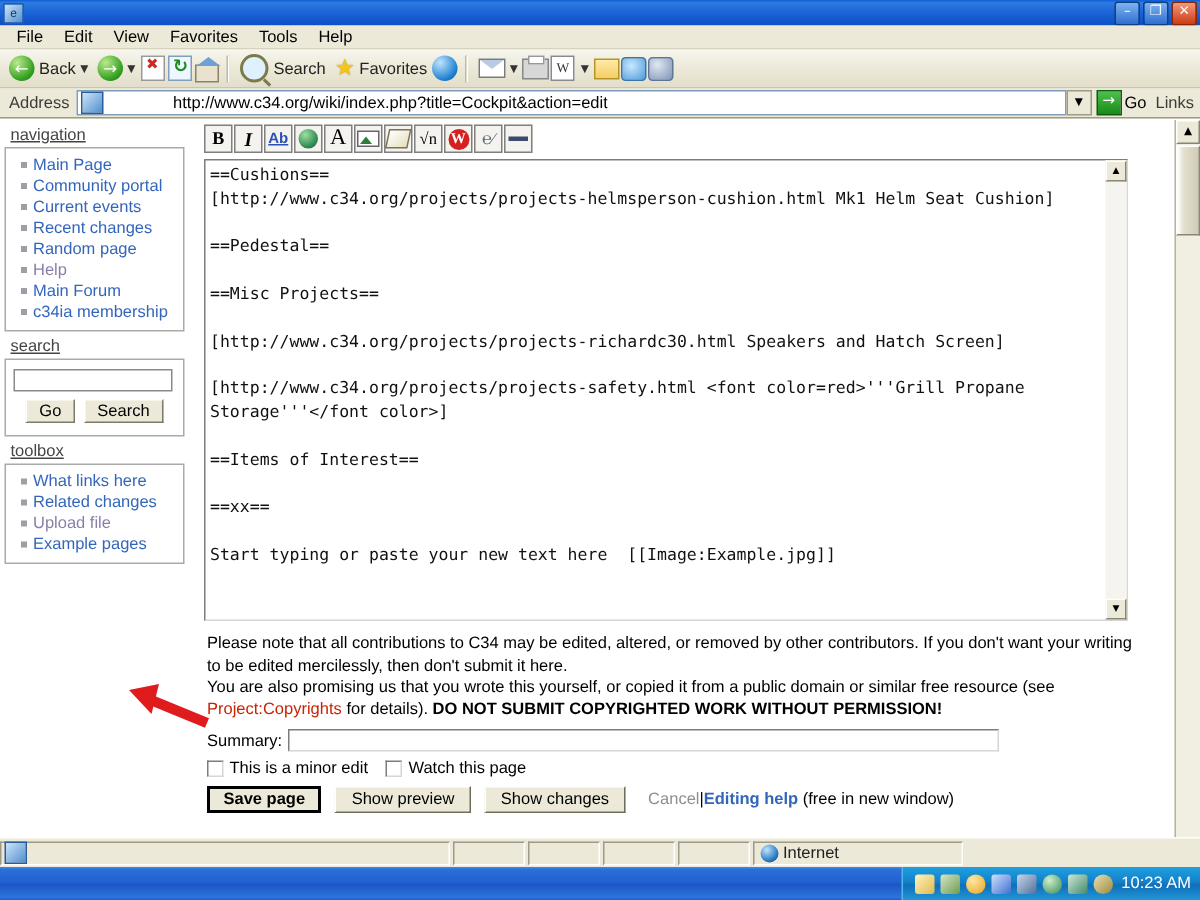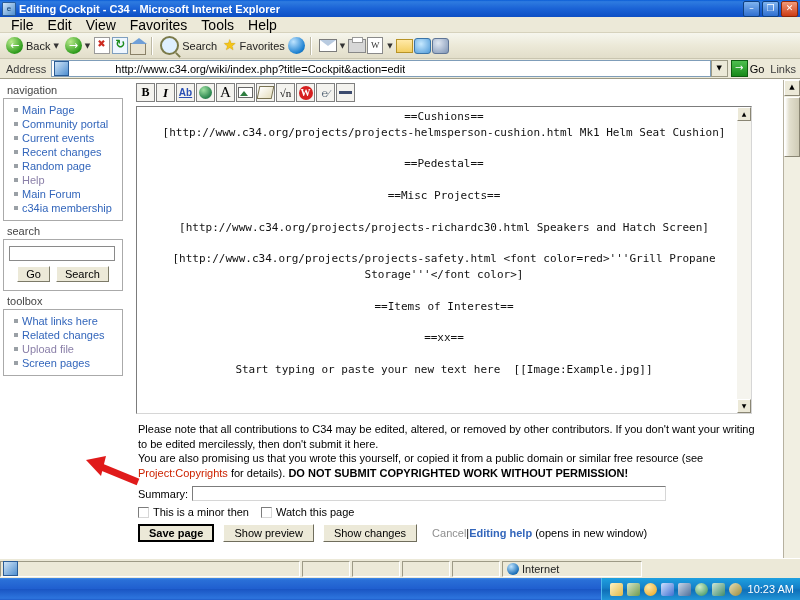--- a/index.html
+++ b/index.html
@@ -34,21 +34,21 @@
     font-family: "DejaVu Sans", sans-serif;
   }
   .tb-btn.close { background: linear-gradient(to bottom,#f09a7a,#cc3b14); border-color:#8b2708; }
 
   
   .menubar {
     position: absolute; left: 0; top: 17px; width: 800px; height: 16px;
     background: #ECE9D8; border-bottom: 1px solid #d6d2bd;
     display: flex; align-items: center; padding-left: 4px; box-sizing: border-box;
   }
-  .menuitem { font-size: 14px; color: #000; padding: 1px 7px; }
+  .menuitem { font-size: 11px; color: #000; padding: 1px 7px; }
 
   
   .toolbar {
     position: absolute; left: 0; top: 33px; width: 800px; height: 26px;
     background: linear-gradient(to bottom,#F6F6EE 0%, #ECE9D8 50%, #E2DECA 100%);
     border-bottom: 1px solid #c9c5b0;
     display: flex; align-items: center; padding-left: 3px; box-sizing: border-box;
   }
   .tbtn { display: flex; align-items: center; gap: 3px; padding: 1px 3px; }
   .tbtn .lbl { font-size: 11px; color: #222; }
@@ -120,21 +120,21 @@
   .banner { width: 120px; height: 62px; position: relative; overflow: hidden;
     background: linear-gradient(160deg,#1d4f82 0%, #3f7fb0 28%, #9fc0d8 48%, #d8a89a 66%, #e7c4b4 78%, #7fa6c4 100%); }
   .banner .hull { position:absolute;left:14px;top:6px;width:72px;height:30px;background:#f2f2ee;
     transform: rotate(-22deg); border-radius: 3px 14px 3px 14px; box-shadow: 0 2px 3px rgba(0,0,0,.3);}
   .banner .hull2 { position:absolute;left:8px;top:22px;width:60px;height:16px;background:#dfe3e6;
     transform: rotate(-20deg); border-radius: 2px 10px 2px 10px;}
   .banner .trim { position:absolute;left:30px;top:14px;width:26px;height:6px;background:#3a4b63;transform:rotate(-22deg);}
   .banner .num { position:absolute;right:2px;top:16px;color:#9fc2dc;font-size:22px;font-weight:bold;opacity:.55;
     font-family:"Liberation Sans",sans-serif;}
   .portlet { width: 120px; margin: 0 0 4px 3px; }
-  .portlet h5 { margin: 4px 0 2px 4px; font-size: 11px; font-weight: normal; color: #444; }
+  .portlet h5 { margin: 4px 0 2px 4px; font-size: 11px; font-weight: normal; color: #444; text-decoration: underline; }
   .pbody { border: 1px solid #aaa; background: #fff; padding: 2px 0 3px 0; }
   .pbody ul { margin: 2px; padding: 0 0 0 16px; list-style: none; }
   .pbody li { font-size: 11px; line-height: 14px; position: relative; }
   .pbody li:before { content:""; position:absolute; left:-8px; top:5px; width:4px; height:4px; background:#9aa0a6; }
   .pbody a { color: #3366BB; text-decoration: none; }
   .pbody a.visited { color: #8a7fa8; }
   .searchbox { padding: 4px 5px 5px 5px; }
   .searchinput { width: 106px; height: 15px; border: 1px solid #8a8a8a; background:#fff; box-sizing:border-box; }
   .searchbtns { display:flex; gap: 6px; margin-top: 5px; justify-content:center; }
   .wbtn { font-size: 11px; padding: 1px 8px; background:#ECE9D8;
@@ -160,21 +160,21 @@
     font-size:10px;font-weight:bold;text-align:center;line-height:14px;font-family:"Liberation Serif",serif;}
   .etb .sig { font-family:"Liberation Serif",serif; font-size:11px; font-style:italic; color:#5a6a7a;}
   .etb .hr { width:13px;height:3px;background:#3c4b6e; }
 
   .tawrap { position: relative; margin: 2px 0 0 6px; width: 616px; height: 308px; }
   .ta {
     width: 616px; height: 308px; box-sizing: border-box;
     border: 1px solid; border-color: #7c7c7c #d6d6d6 #d6d6d6 #7c7c7c;
     background: #fff; padding: 2px 3px; overflow: hidden;
     font-family: "DejaVu Sans Mono", monospace; font-size: 11px; line-height: 15.8px;
-    color: #111; white-space: pre; text-align: center;
+    color: #111; white-space: pre;
   }
   .ta-scroll { position:absolute; right:1px; top:1px; width:14px; height:306px; background:#F5F4EE; }
   .ta-up, .ta-dn { width:14px;height:14px;background:#ECE9D8;border:1px solid #fff;
     border-right-color:#8a8674;border-bottom-color:#8a8674;box-sizing:border-box;
     font-size:6px;text-align:center;line-height:11px;font-family:"DejaVu Sans",sans-serif;}
   .ta-dn { position:absolute; bottom:0; left:0; }
 
   .legal { margin: 8px 0 4px 8px; width: 622px; font-size: 11px; color:#000; line-height: 14.5px; }
   .legal .redlink { color: #CC2200; }
   .legal b { font-weight: bold; }
@@ -253,21 +253,20 @@
   .tray .ti { width:13px;height:13px;border-radius:2px; }
   .clock { color:#fff; font-size:11px; margin-left:2px; }
 </style>
 </head>
 <body>
 
 <div class="app">
 
   <div class="titlebar">
     <div class="tb-icon">e</div>
-    <div class="tb-title">Editing Cockpit - C34 - Microsoft Internet Explorer</div>
     <div class="tb-btns">
       <div class="tb-btn">–</div>
       <div class="tb-btn">❐</div>
       <div class="tb-btn close">✕</div>
     </div>
   </div>
 
   <div class="menubar">
     <div class="menuitem">File</div>
     <div class="menuitem">Edit</div>
@@ -384,21 +383,21 @@
         </div>
       </div>
 
       <div class="portlet">
         <h5>toolbox</h5>
         <div class="pbody">
           <ul>
             <li><a>What links here</a></li>
             <li><a>Related changes</a></li>
             <li><a class="visited">Upload file</a></li>
-            <li><a>Screen pages</a></li>
+            <li><a>Example pages</a></li>
           </ul>
         </div>
       </div>
     </div>
 
     <div class="content">
 
       <div class="edittools">
         <div class="etb">
             <b>B</b>
@@ -465,31 +464,31 @@
         <span>You are also promising us that you wrote this yourself, or copied it from a public domain or similar free resource (see </span><a class="redlink">Project:Copyrights</a><span> for details). </span><b>DO NOT SUBMIT COPYRIGHTED WORK WITHOUT PERMISSION!</b>
       </div>
 
       <div class="summaryrow">
         <label>Summary:</label>
         <input class="summaryinput" type="text" value="" style="">
       </div>
 
       <div class="checkrow">
         <span class="cbx"></span>
-        <span>This is a minor then</span>
+        <span>This is a minor edit</span>
         <span style="width:4px"></span>
         <span class="cbx"></span>
         <span>Watch this page</span>
       </div>
 
       <div class="btnrow">
         <button class="fbtn primary">Save page</button>
         <button class="fbtn">Show preview</button>
         <button class="fbtn">Show changes</button>
-        <span class="smalllinks"><a class="cancel">Cancel</a><span class="note">|</span><a class="help">Editing help</a><span class="note"> (opens in new window)</span></span>
+        <span class="smalllinks"><a class="cancel">Cancel</a><span class="note">|</span><a class="help">Editing help</a><span class="note"> (free in new window)</span></span>
       </div>
 
     </div>
 
     <div class="pagescroll">
       <div class="ps-btn">▲</div>
       <div class="ps-thumb"></div>
     </div>
 
     <svg class="annot" viewBox="0 0 800 478" width="800" height="478">

